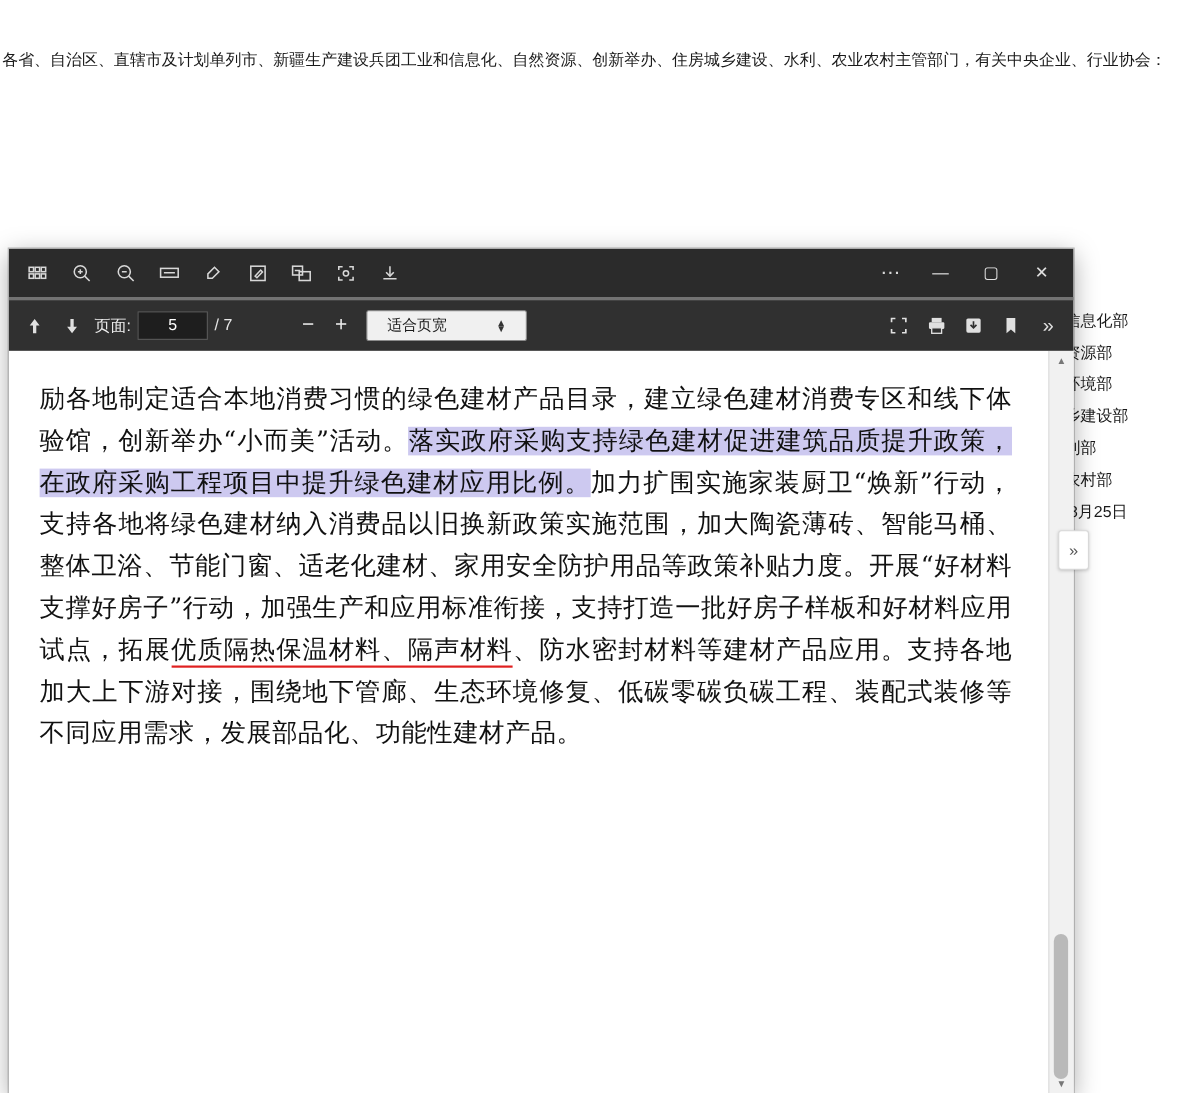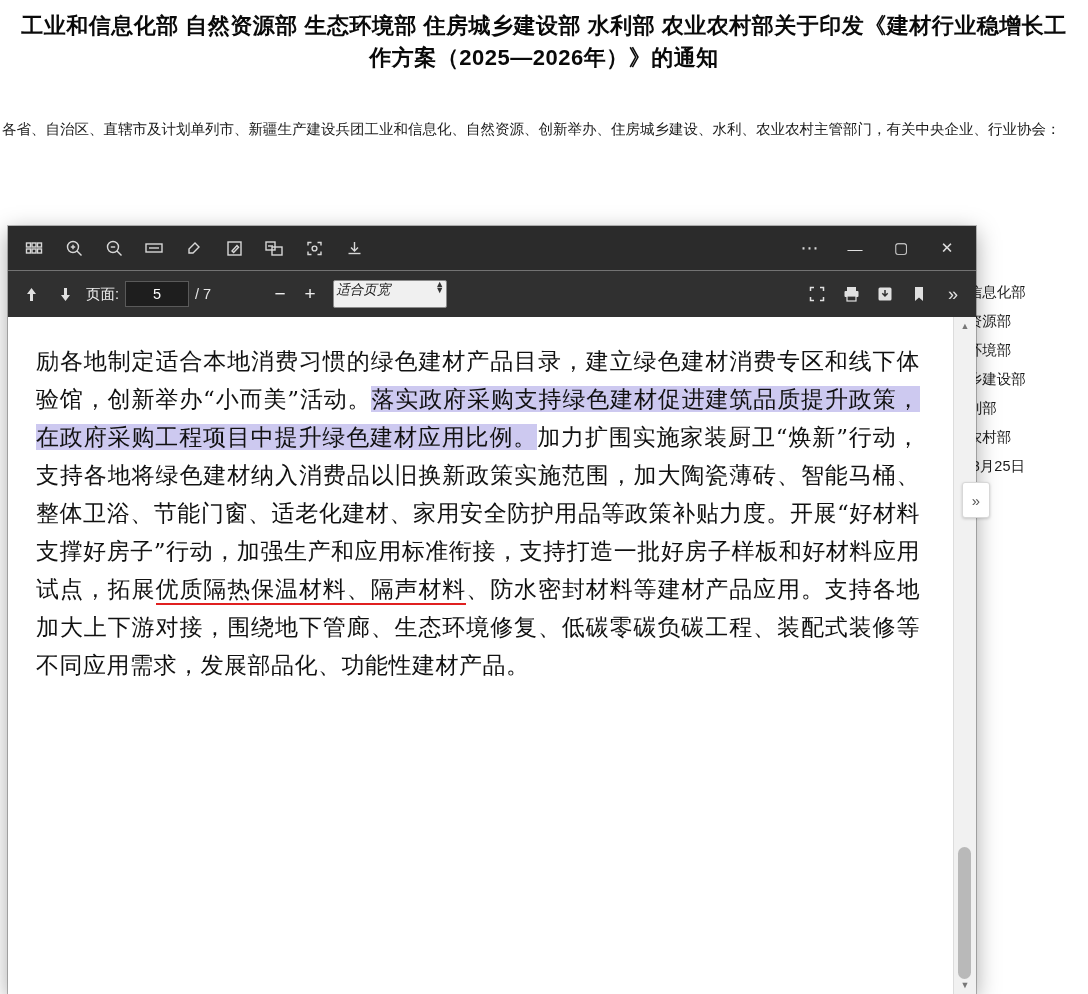--- a/index.html
+++ b/index.html
@@ -118,21 +118,21 @@
   .win-btn {
     width: 46px; height: 44px;
     display: flex; align-items: center; justify-content: center;
     color: #e0e0e0; font-size: 15px;
   }
 
   
   .toolbar {
     height: 46px;
     background: #303030;
-    border-top: 1px solid #737373;
+    border-top: 3px solid #737373;
     display: flex;
     align-items: center;
     padding: 0 6px;
     flex: 0 0 auto;
     color: #e6e6e6;
     font-size: 14px;
   }
   .tool-icon {
     width: 34px; height: 30px;
     display: flex; align-items: center; justify-content: center;
@@ -157,25 +157,24 @@
   }
   .zoom-select {
     margin-left: 8px;
     height: 26px;
     min-width: 108px;
     background: #f0f0f0;
     color: #1a1a1a;
     border: 1px solid #8a8a8a;
     border-radius: 2px;
     display: flex;
-    align-items: flex-start;
-    padding: 0 2px;
+    align-items: center;
+    padding: 0 18px;
     font-size: 13.5px;
     justify-content: space-between;
-    font-style: italic;
   }
   .spin {
     display: flex; flex-direction: column; line-height: 6px;
     font-size: 9px; color: #333; margin-left: 8px;
   }
 
   
   .content-area {
     flex: 1 1 auto;
     position: relative;
@@ -232,21 +231,20 @@
   .v-scroll .arrow-up { top: 0; }
   .v-scroll .arrow-dn { bottom: 0; }
 
   svg { display: block; }
 </style>
 </head>
 <body>
 
 <div class="page-wrap">
 
-  <div class="doc-title">工业和信息化部 自然资源部 生态环境部 住房城乡建设部 水利部 农业农村部关于印发《建材行业稳增长工作方案（2025—2026年）》的通知</div>
 
   <div class="doc-body">
     <p>各省、自治区、直辖市及计划单列市、新疆生产建设兵团工业和信息化、自然资源、创新举办、住房城乡建设、水利、农业农村主管部门，有关中央企业、行业协会：</p>
   </div>
 
   <div class="signature">
     <div>工业和信息化部</div>
     <div>自然资源部</div>
     <div>生态环境部</div>
     <div>住房城乡建设部</div>

